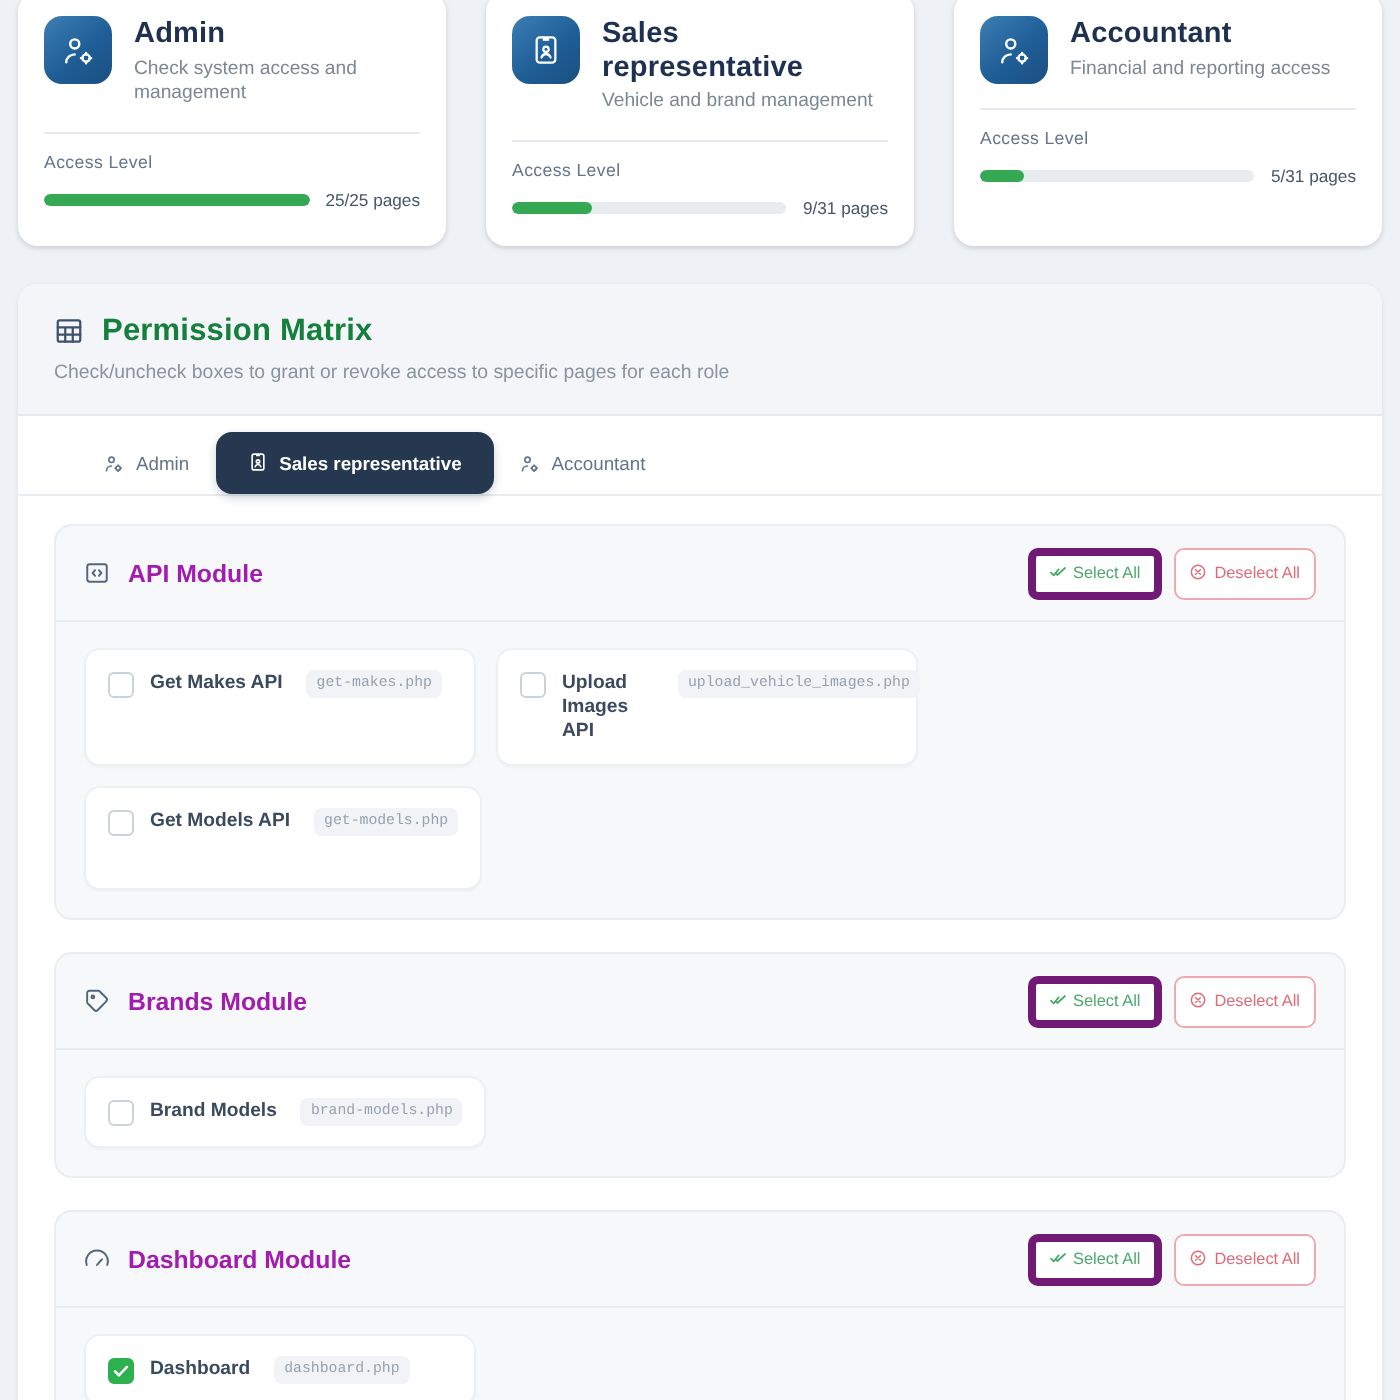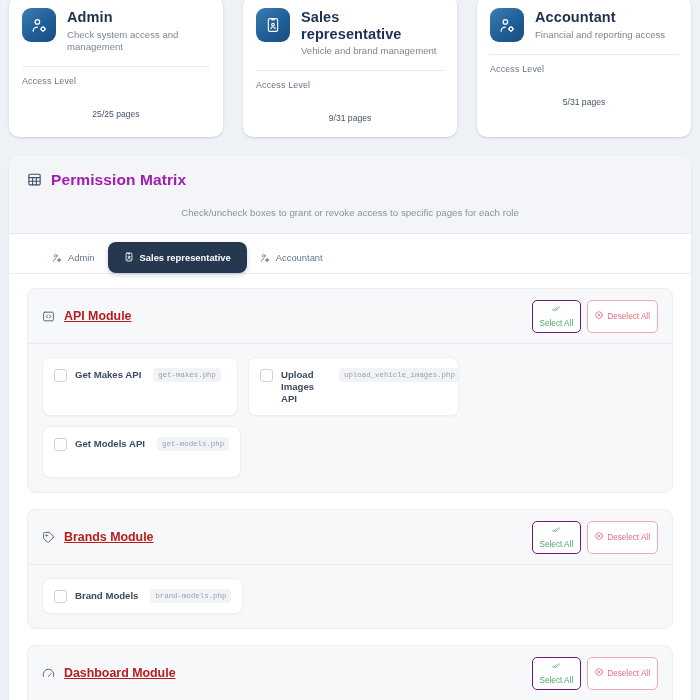--- a/index.html
+++ b/index.html
@@ -37,21 +37,21 @@
   }
   .role-icon svg { display: block; }
   .role-text { padding-top: 1px; }
   .role-title {
     font-size: 14.5px; font-weight: bold; color: #1e3150;
     line-height: 1.15; letter-spacing: .1px;
   }
   .role-desc { font-size: 9.6px; color: #7c8794; margin-top: 3px; line-height: 1.3; }
   .role-divider { height: 1px; background: #e7eaee; margin: 12px 0 0 0; }
   .access-label { font-size: 8.8px; color: #64748b; margin-top: 9px; letter-spacing: .2px; }
-  .progress-row { display: flex; align-items: center; gap: 8px; margin-top: 9px; flex-direction: column; }
+  .progress-row { display: flex; align-items: center; gap: 8px; margin-top: 9px; }
   .progress-track {
     flex: 1 1 auto; height: 6px; border-radius: 4px; background: #e8ebef; overflow: hidden;
   }
   .progress-fill { height: 100%; border-radius: 4px; background: #34a853; }
   .progress-label { font-size: 8.6px; color: #475569; white-space: nowrap; font-weight: 500; }
 
   
   .matrix-panel {
     margin: 19px 9px 0 9px;
     background: #ffffff;
@@ -59,23 +59,23 @@
     box-shadow: 0 1px 3px rgba(15,23,42,.08);
     overflow: hidden;
   }
   .matrix-header {
     background: #f3f5f8;
     padding: 15px 18px 15px 18px;
     border-bottom: 1px solid #e6e9ee;
   }
   .matrix-title-row { display: flex; align-items: center; gap: 9px; }
   .matrix-title {
-    font-size: 15.5px; font-weight: bold; color: #a21caf; letter-spacing: .1px;
-  }
-  .matrix-sub { font-size: 9.7px; color: #8a939e; margin-top: 18px; text-align: center; }
+    font-size: 15.5px; font-weight: bold; color: #15803d; letter-spacing: .1px;
+  }
+  .matrix-sub { font-size: 9.7px; color: #8a939e; margin-top: 6px; }
   .grid-icon { color: #3e516d; display: flex; }
 
   .tabs-bar {
     display: flex; align-items: flex-end; gap: 0;
     padding: 10px 30px 0 30px;
     background: #ffffff;
     border-bottom: 1px solid #e9edf1;
     height: 40px;
   }
   .tab {
@@ -99,30 +99,30 @@
     border-radius: 9px;
     margin-bottom: 16px;
     padding: 0;
   }
   .module-head {
     display: flex; align-items: center; justify-content: space-between;
     padding: 11px 14px 10px 14px;
     border-bottom: 1px solid #e8ecf0;
   }
   .module-name-wrap { display: flex; align-items: center; gap: 9px; }
-  .module-name { font-size: 12.4px; font-weight: bold; color: #b91c1c; text-decoration: underline; }
+  .module-name { font-size: 12.4px; font-weight: bold; color: #a21caf; }
   .module-icon { color: #55657c; display: flex; }
   .module-actions { display: flex; gap: 6px; }
   .btn {
     display: inline-flex; align-items: center; gap: 4px;
     font-size: 8.2px; padding: 4px 7px;
     border-radius: 5px; background: #ffffff; cursor: pointer;
     white-space: nowrap;
   }
-  .btn-select { color: #4aa86a; border: 1px solid #701a75; flex-direction: column; }
+  .btn-select { color: #4aa86a; border: 4px solid #701a75; }
   .btn-deselect { color: #e06a78; border: 1px solid #f0a9b2; }
 
   .module-body {
     display: flex; flex-wrap: wrap; gap: 10px;
     padding: 13px 14px 14px 14px;
   }
   .perm-item {
     flex: 0 0 196px;
     background: #ffffff;
     border: 1px solid #edf0f3;

